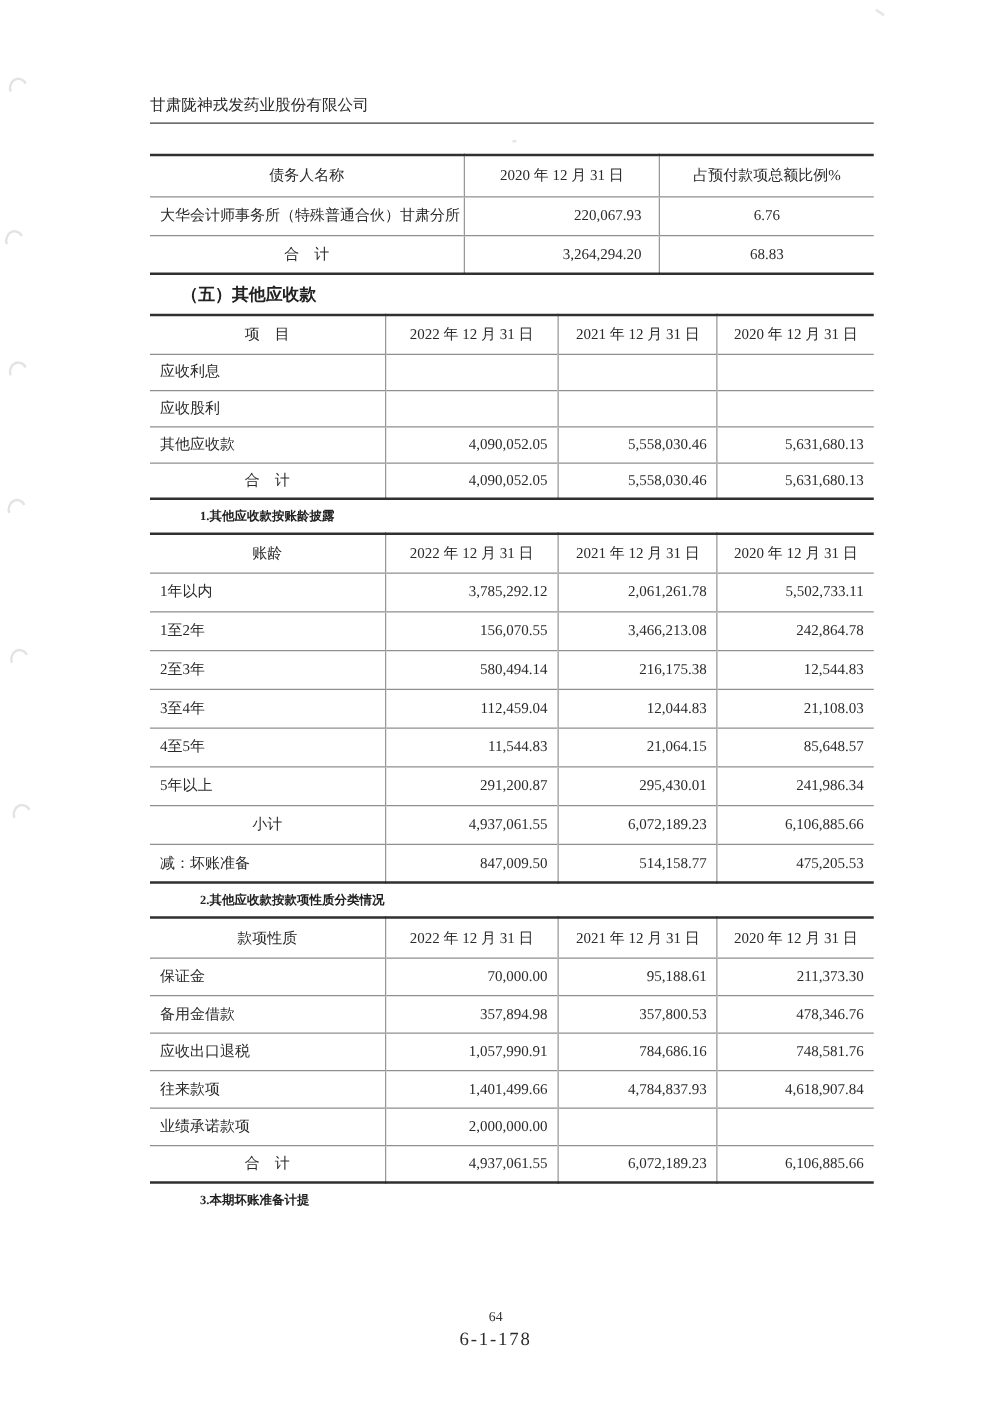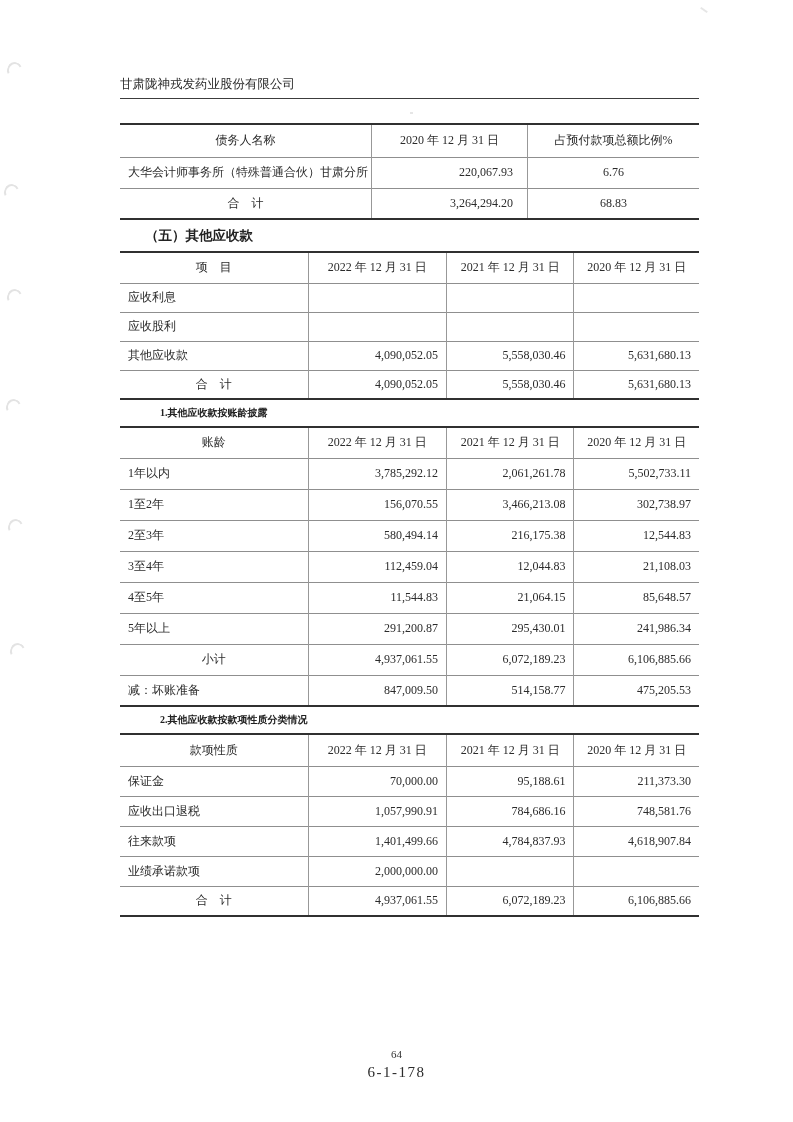--- a/index.html
+++ b/index.html
@@ -177,21 +177,21 @@
       <tr>
         <td class="lbl">1年以内</td>
         <td class="num">3,785,292.12</td>
         <td class="num">2,061,261.78</td>
         <td class="num">5,502,733.11</td>
       </tr>
       <tr>
         <td class="lbl">1至2年</td>
         <td class="num">156,070.55</td>
         <td class="num">3,466,213.08</td>
-        <td class="num">302,738.97</td>
+        <td class="num">242,864.78</td>
       </tr>
       <tr>
         <td class="lbl">2至3年</td>
         <td class="num">580,494.14</td>
         <td class="num">216,175.38</td>
         <td class="num">12,544.83</td>
       </tr>
       <tr>
         <td class="lbl">3至4年</td>
         <td class="num">112,459.04</td>
@@ -243,20 +243,26 @@
       </tr>
     </thead>
     <tbody>
       <tr>
         <td class="lbl">保证金</td>
         <td class="num">70,000.00</td>
         <td class="num">95,188.61</td>
         <td class="num">211,373.30</td>
       </tr>
       <tr>
+        <td class="lbl">备用金借款</td>
+        <td class="num">357,894.98</td>
+        <td class="num">357,800.53</td>
+        <td class="num">478,346.76</td>
+      </tr>
+      <tr>
         <td class="lbl">应收出口退税</td>
         <td class="num">1,057,990.91</td>
         <td class="num">784,686.16</td>
         <td class="num">748,581.76</td>
       </tr>
       <tr>
         <td class="lbl">往来款项</td>
         <td class="num">1,401,499.66</td>
         <td class="num">4,784,837.93</td>
         <td class="num">4,618,907.84</td>
@@ -269,17 +275,18 @@
       </tr>
       <tr>
         <td class="ctr">合　计</td>
         <td class="num">4,937,061.55</td>
         <td class="num">6,072,189.23</td>
         <td class="num">6,106,885.66</td>
       </tr>
     </tbody>
   </table>
 
+  <div class="note-title">3.本期坏账准备计提</div>
 
 </div>
 
 <div class="footer-page">64</div>
 <div class="footer-doc">6-1-178</div>
 
 </body></html>

